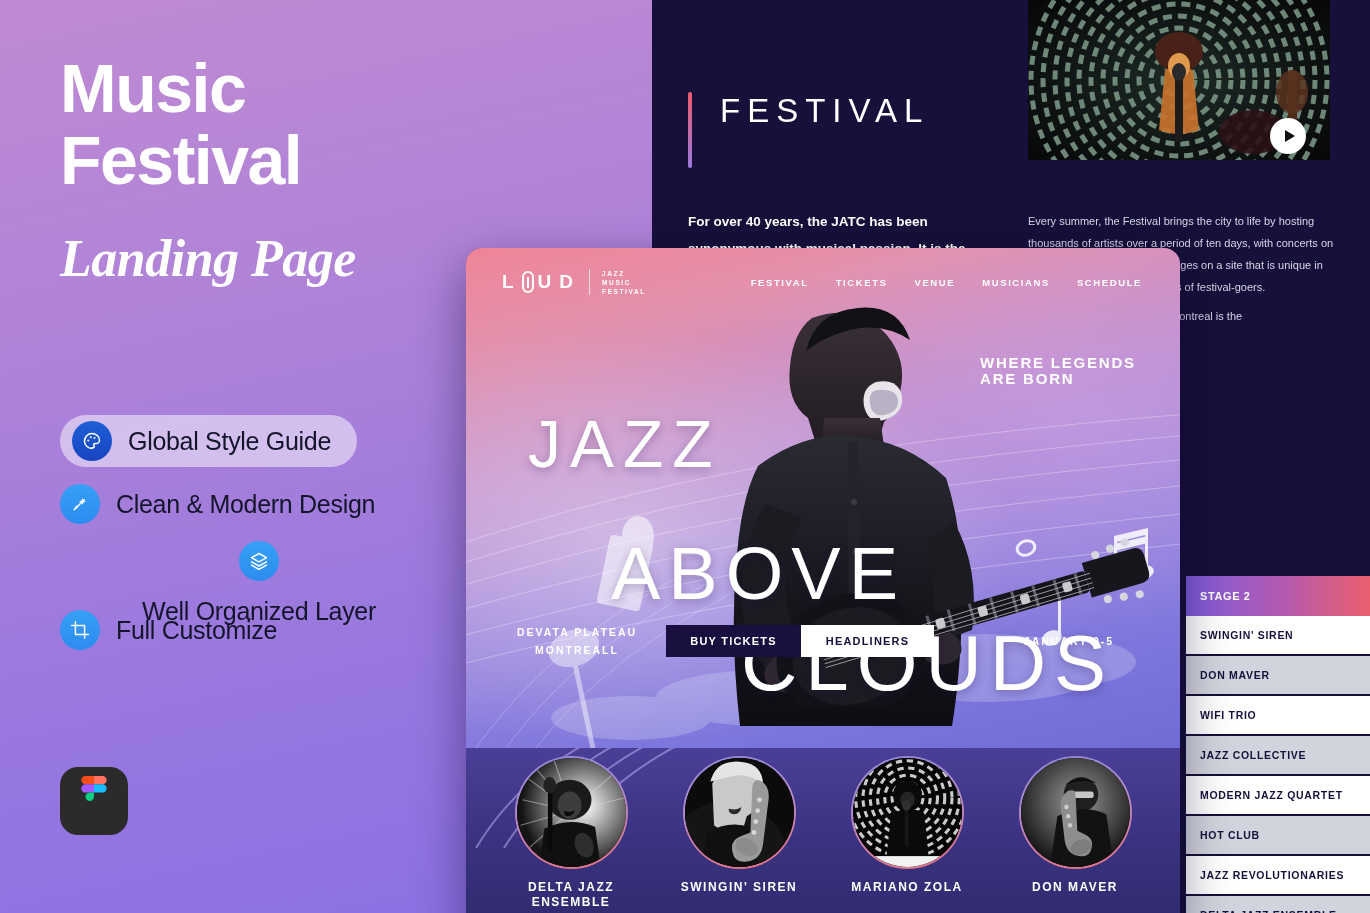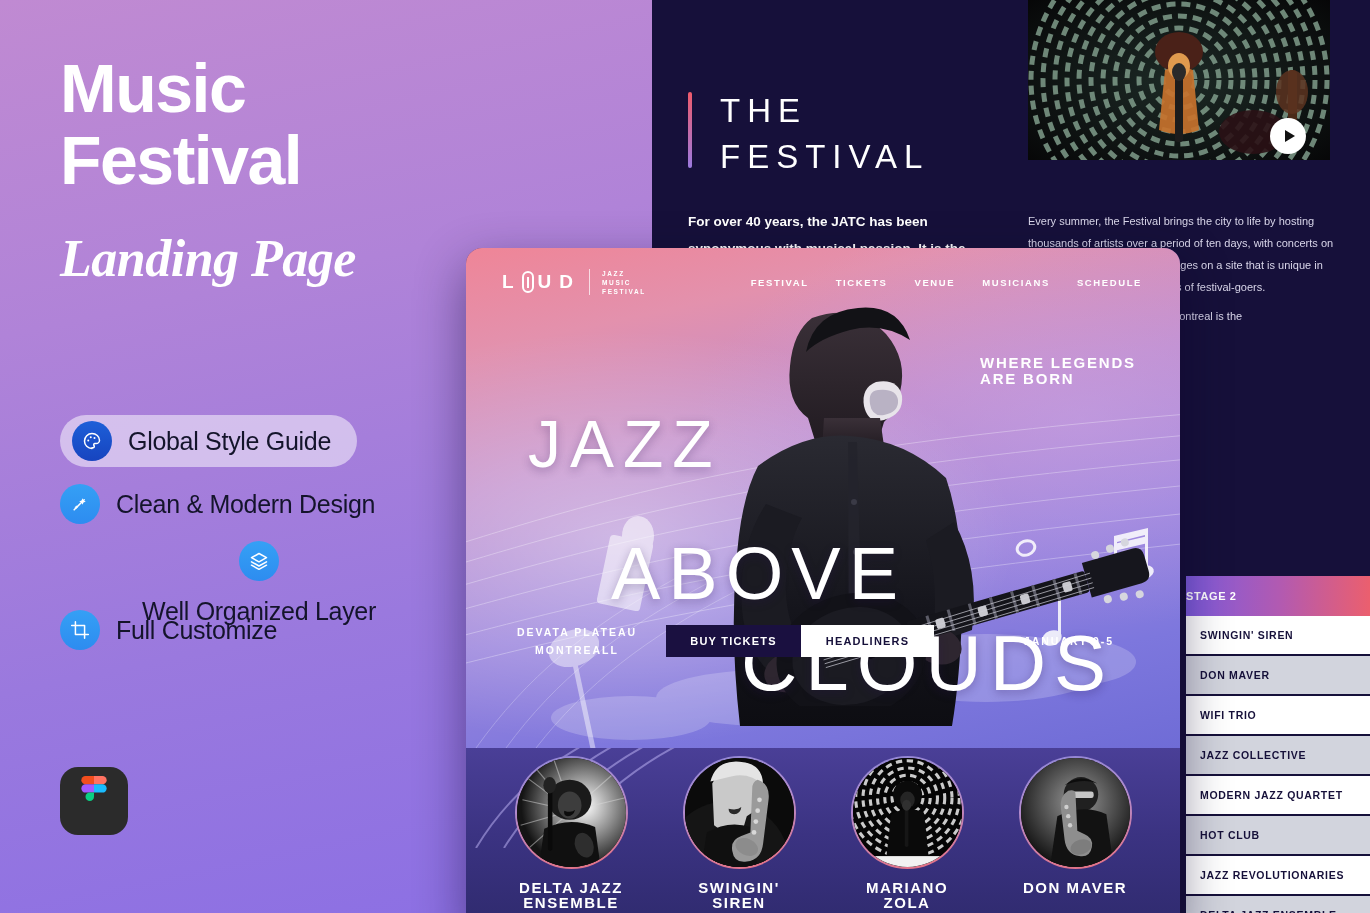--- a/index.html
+++ b/index.html
@@ -99,21 +99,21 @@
     width:0;height:0;border-style:solid;
     border-width:6px 0 6px 10px; border-color:transparent transparent transparent #111;
     margin-left:3px;
   }
 
   
   .sched{
     position:absolute; left:1186px; top:576px; width:184px;
   }
   .sched-head{
-    height:40px; display:flex; align-items:center; 
+    height:40px; display:flex; align-items:center; padding-left:14px;
     background:linear-gradient(90deg,#7d5bdd 0%,#b35ab0 52%,#eb5f6e 100%);
     color:#fff; font-size:11px; font-weight:700; letter-spacing:0.6px;
   }
   .sched-row{
     height:40px; display:flex; align-items:center; padding-left:14px;
     color:#16103a; font-size:10.5px; font-weight:700; letter-spacing:0.7px;
     border-bottom:2px solid #16103a;
   }
   .sched-row.odd{ background:#ffffff; }
   .sched-row.even{ background:#d2d4dd; }
@@ -214,21 +214,21 @@
   .ring{
     width:113px; height:113px; border-radius:50%; margin:0 auto;
     padding:2px;
     background:linear-gradient(170deg,#8f86d6 0%,#b18bcd 42%,#e8707f 100%);
   }
   .ring-in{
     width:100%; height:100%; border-radius:50%; overflow:hidden; position:relative;
     background:#0b0b0b;
   }
   .artist-name{
-    margin-top:11px; font-size:15px; font-weight:700; line-height:15px;
+    margin-top:11px; font-size:12px; font-weight:700; line-height:15px;
     letter-spacing:1.5px; color:#ffffff;
   }
 </style>
 </head>
 <body>
 
 <div class="stage">
 
   <div class="dark-panel"></div>
 
@@ -265,21 +265,20 @@
       <ellipse cx="264" cy="92" rx="16" ry="22" fill="#5c3320" opacity="0.85"></ellipse>
       <rect x="0" y="160" width="302" height="8" fill="#16103a"></rect>
     </svg>
     <div class="play-btn">
       <div class="tri"></div>
     </div>
   </div>
 
   <div class="fest-block">
     <div class="fest-bar"></div>
-    <div class="fest-heading">THE</div>
     <div class="fest-heading">FESTIVAL</div>
   </div>
   <div class="fest-para">For over 40 years, the JATC has been synonymous with musical passion. It is the largest cultural event</div>
   <div class="fest-para2">Every summer, the Festival brings the city to life by hosting thousands of artists over a period of ten days, with concerts on nearly a dozen free outdoor stages on a site that is unique in the world, that meets the needs of festival-goers.</div>
   <div class="fest-para3">Montreal is the</div>
 
   <div class="sched">
     <div class="sched-head">STAGE 2</div>
     <div id="sched-rows">
         <div class="sched-row odd">SWINGIN' SIREN</div>

